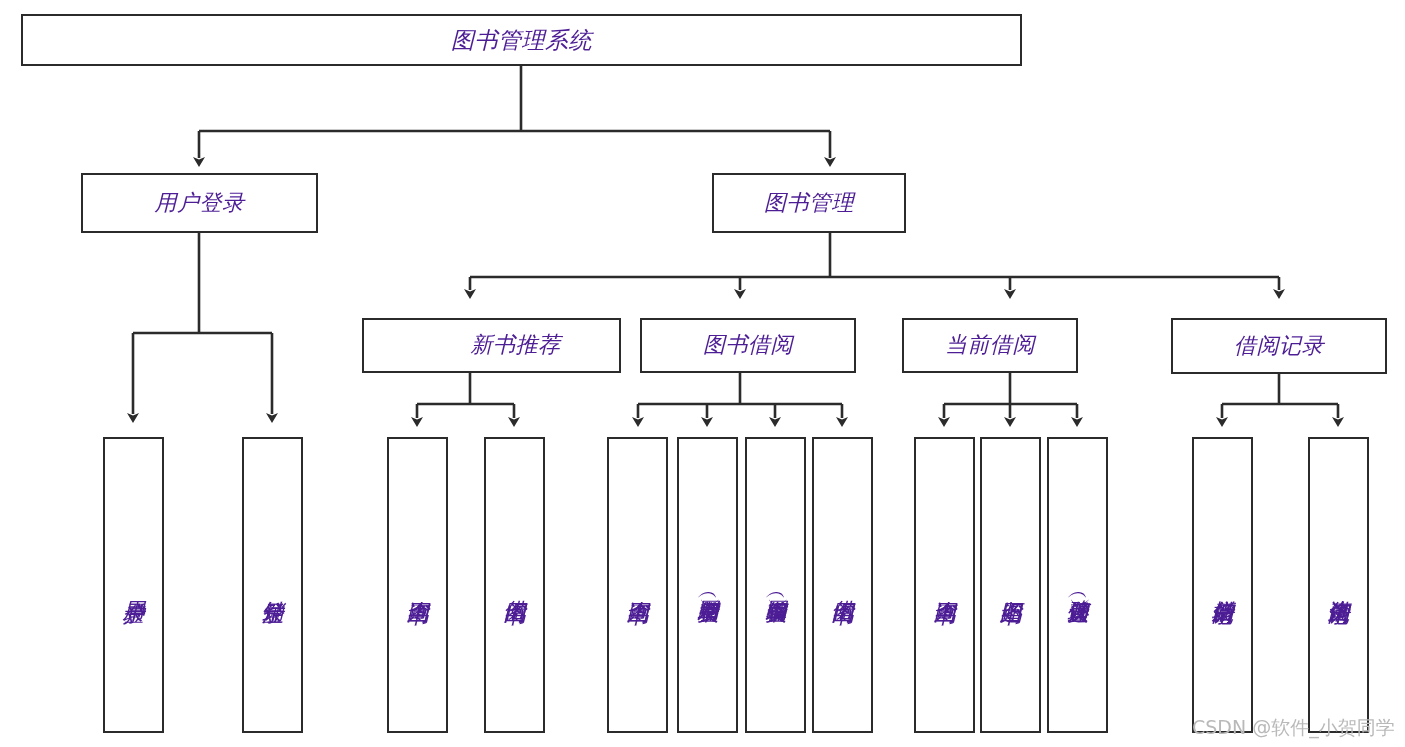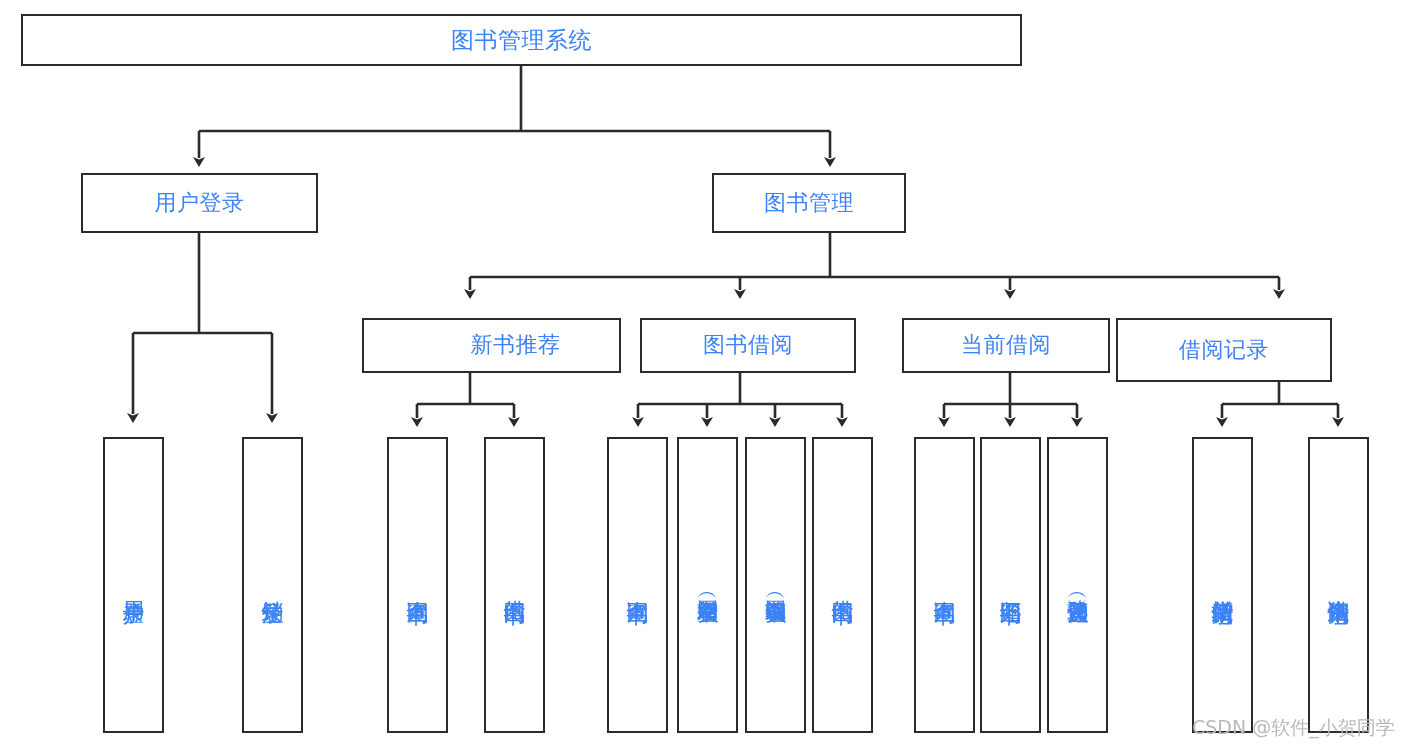--- a/index.html
+++ b/index.html
@@ -30,26 +30,27 @@
     position: absolute;
     box-sizing: border-box;
     background: #ffffff;
     border: 2px solid #2b2b2b;
     display: flex;
     align-items: center;
     justify-content: center;
     overflow: hidden;
   }
   .node .label {
-    color: #3b82f6;
+    color: #4c1d95;
     font-family: "DejaVu Sans", "Liberation Sans", sans-serif;
     line-height: 1.22;
     letter-spacing: 0.5px;
     white-space: nowrap;
     text-align: right;
+    font-style: italic;
   }
   
   .node.horiz .label {
     font-size: 22px;
   }
   .node.root .label {
     font-size: 23px;
   }
   
   .node.vert {
@@ -141,24 +142,24 @@
   <div class="node horiz" style="left:712px; top:173px; width:194px; height:60px;">
     <span class="label">图书管理</span>
   </div>
 
   <div class="node horiz" style="left:362px; top:318px; width:259px; height:55px;padding-left:48px;">
     <span class="label">新书推荐</span>
   </div>
   <div class="node horiz" style="left:640px; top:318px; width:216px; height:55px;">
     <span class="label">图书借阅</span>
   </div>
-  <div class="node horiz" style="left:902px; top:318px; width:208px; height:55px;">
+  <div class="node horiz" style="left:902px; top:318px; width:176px; height:55px;">
     <span class="label">当前借阅</span>
   </div>
-  <div class="node horiz" style="left:1116px; top:318px; width:216px; height:64px;">
+  <div class="node horiz" style="left:1171px; top:318px; width:216px; height:56px;">
     <span class="label">借阅记录</span>
   </div>
 
   <div class="node vert" style="left:103px; top:437px; width:61px; height:296px;">
     <span class="label">用户登录</span>
   </div>
   <div class="node vert" style="left:242px; top:437px; width:61px; height:296px;">
     <span class="label">注销登录</span>
   </div>
 

